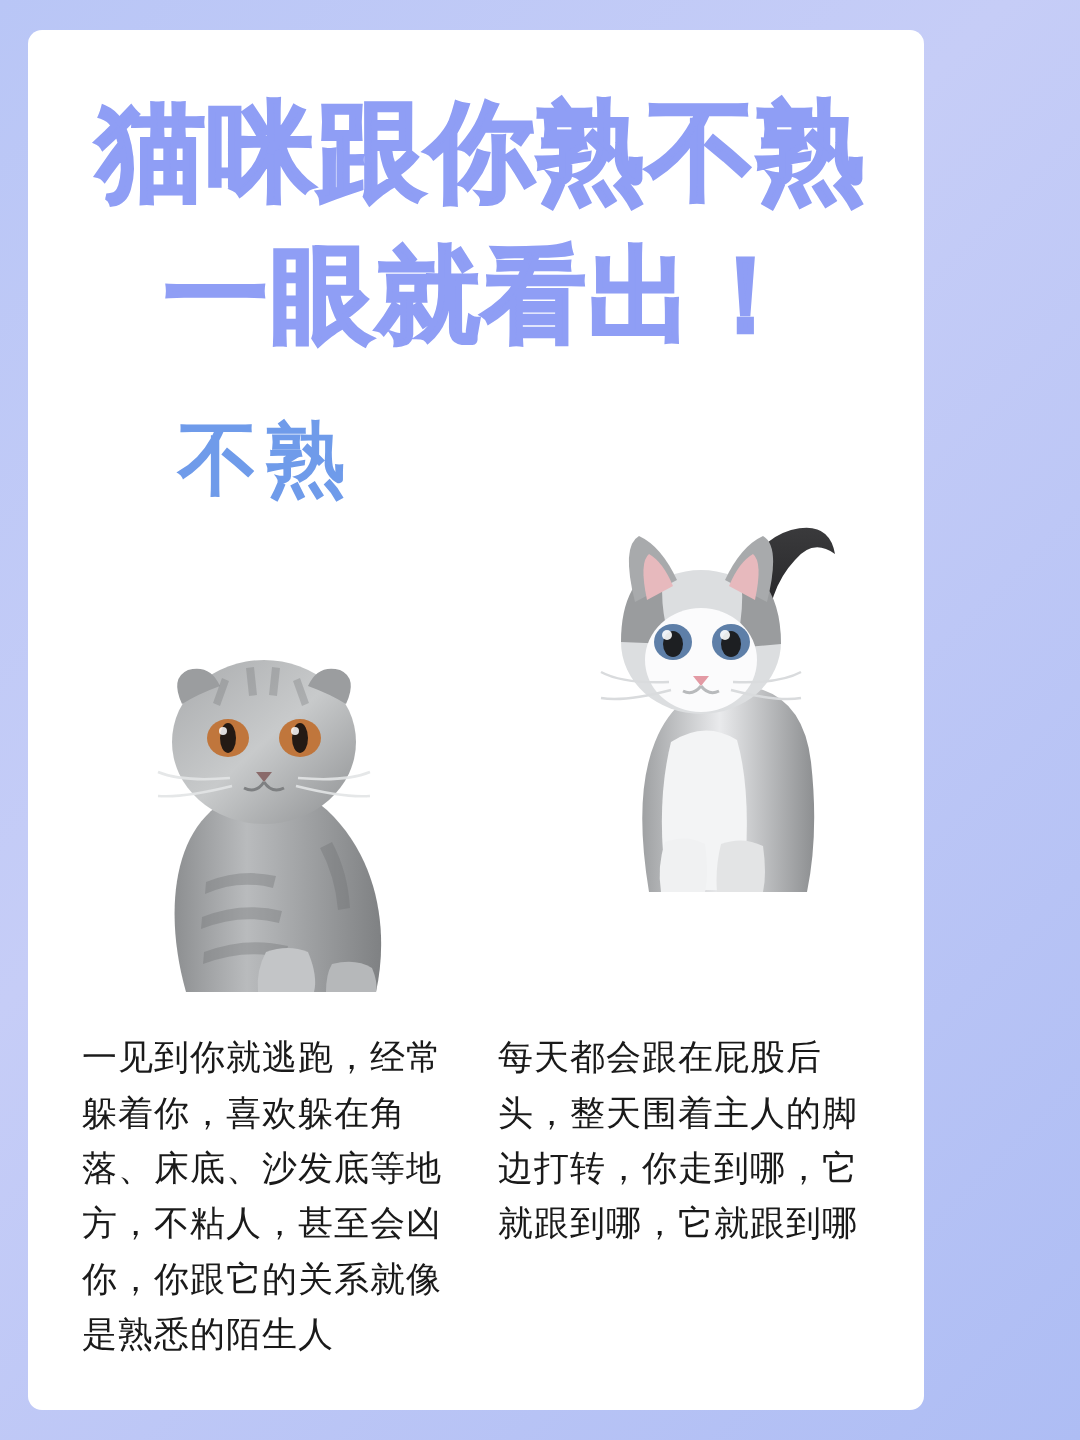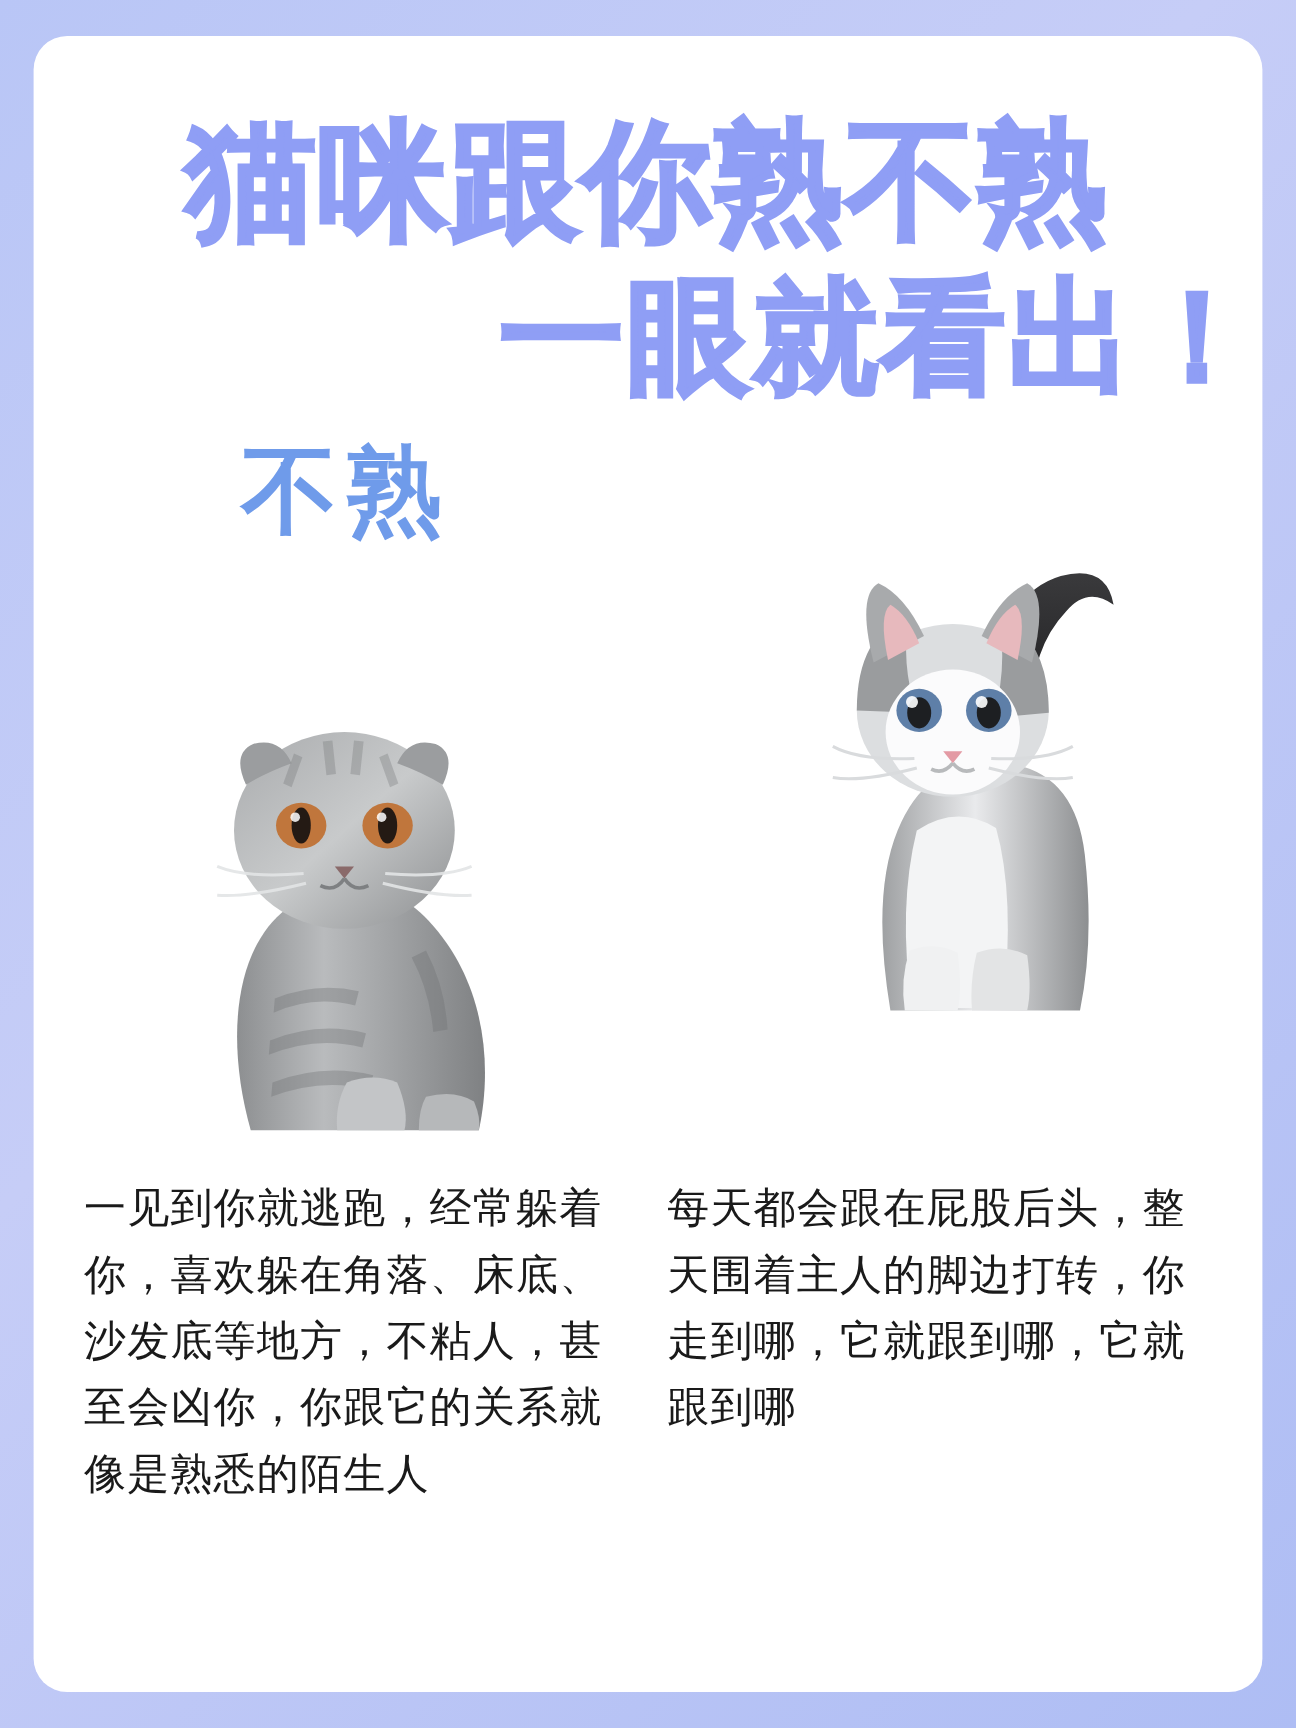--- a/index.html
+++ b/index.html
@@ -10,54 +10,54 @@
     width: 1080px;
     height: 1440px;
     font-family: "Liberation Sans", sans-serif;
     background: linear-gradient(135deg, #b9c6f6 0%, #c6cdf7 40%, #aebdf4 100%);
     overflow: hidden;
   }
   .poster {
     position: absolute;
     left: 28px;
     top: 30px;
-    width: 1024px;
+    width: 896px;
     height: 1380px;
     background: #ffffff;
-    border-radius: 28px;
+    border-radius: 14px;
     box-sizing: border-box;
     overflow: hidden;
+    padding-left: 12px;
   }
 
   
   .title-block {
     padding-top: 62px;
     text-align: center;
   }
   .title-line {
     font-family: "DejaVu Sans", sans-serif;
     font-weight: 700;
     color: #8f9ef5;
     letter-spacing: 2px;
     line-height: 1.12;
     -webkit-text-stroke: 3px #8f9ef5;
   }
   .title-line.l1 {
     font-size: 108px;
   }
   .title-line.l2 {
     font-size: 104px;
-    margin-top: 10px;
-    text-align: right;
+    margin-top: 24px;
   }
 
   
   .columns {
     display: flex;
-    margin-top: 31px;
+    margin-top: 67px;
   }
   .col {
     width: 50%;
     box-sizing: border-box;
     display: flex;
     flex-direction: column;
     align-items: center;
   }
   .col-heading {
     font-family: "DejaVu Sans", sans-serif;

